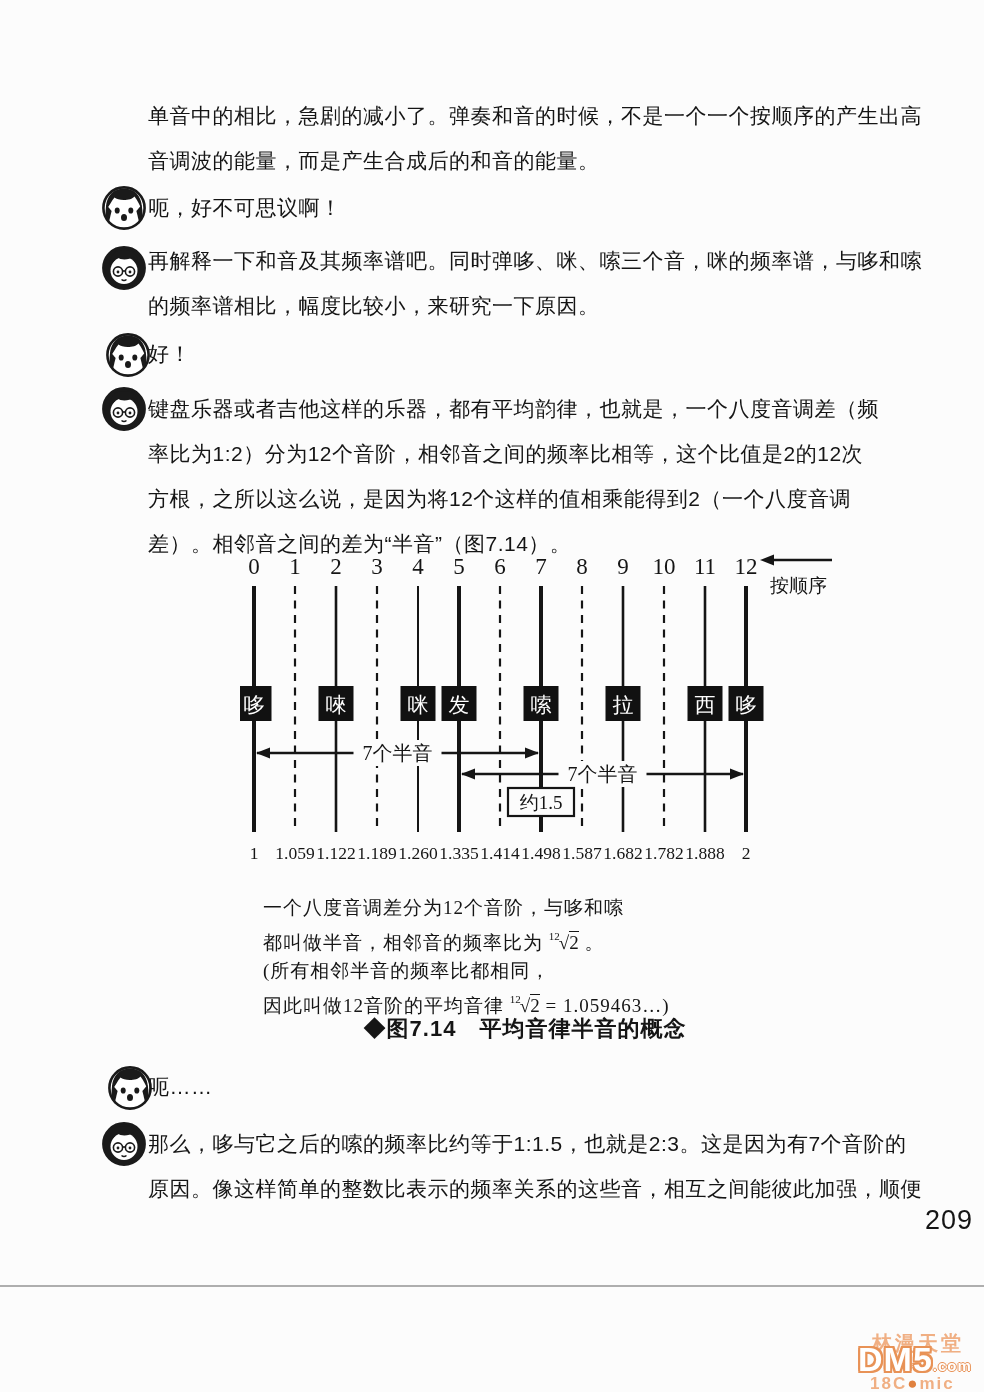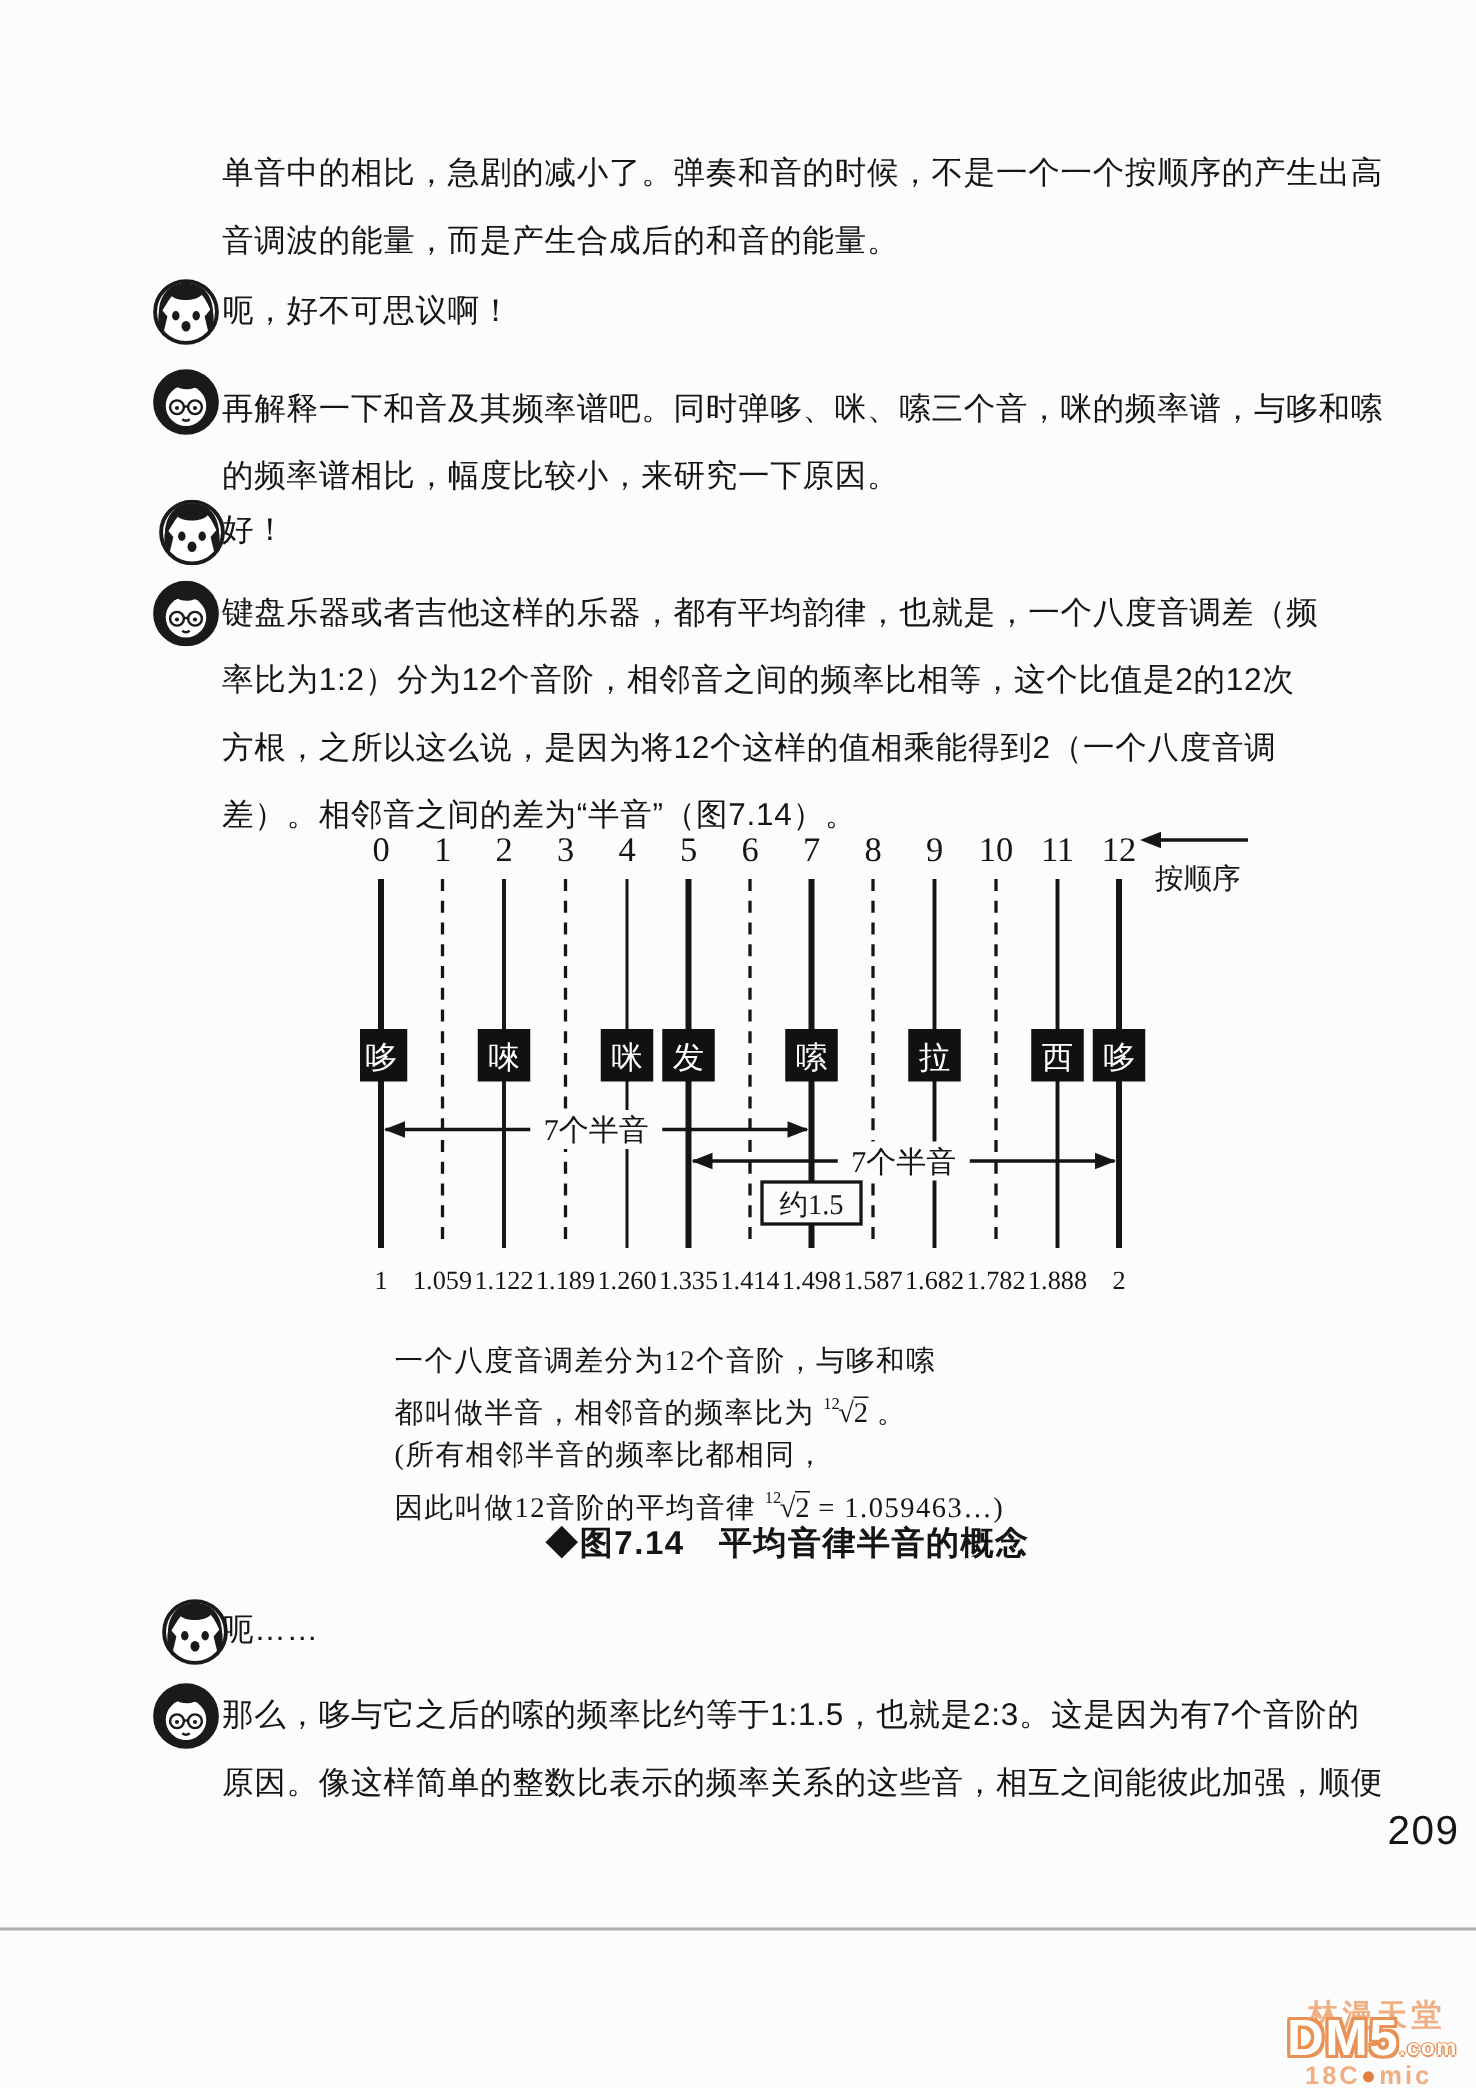--- a/index.html
+++ b/index.html
@@ -70,21 +70,21 @@
         <circle cx="22" cy="24.5" r="13.5" fill="#fff"></circle>
         <path d="M22 4 C 12 4 7 11 7.5 20 C 11 16.5 13 13.5 15.5 11.5 C 19 14.5 28 14 31 10.5 C 33.5 13.5 35 17 36.5 20 C 37 11 32 4 22 4 Z" fill="#1a1a1a"></path>
         <circle cx="16" cy="25.5" r="4.6" fill="none" stroke="#1a1a1a" stroke-width="1.6"></circle>
         <circle cx="28" cy="25.5" r="4.6" fill="none" stroke="#1a1a1a" stroke-width="1.6"></circle>
         <line x1="20.6" y1="25" x2="23.4" y2="25" stroke="#1a1a1a" stroke-width="1.6"></line>
         <circle cx="16" cy="26" r="1.4" fill="#1a1a1a"></circle>
         <circle cx="28" cy="26" r="1.4" fill="#1a1a1a"></circle>
         <path d="M19.5 33.5 Q 22 35.5 24.5 33.5" fill="none" stroke="#1a1a1a" stroke-width="1.5"></path>
       </svg>
     </span>
-  <div class="abs dlg-text" style="top:250px;">
+  <div class="abs dlg-text" style="top:238px;">
     <div class="txt">再解释一下和音及其频率谱吧。同时弹哆、咪、嗦三个音，咪的频率谱，与哆和嗦</div>
     <div class="txt">的频率谱相比，幅度比较小，来研究一下原因。</div>
   </div>
 
   <span class="avatar" style="left:106px;top:333px;">
       <svg width="44" height="44" viewBox="0 0 44 44">
         <circle cx="22" cy="22" r="20.6" fill="#fff" stroke="#1a1a1a" stroke-width="2.6"></circle>
         <path d="M22 2.5 C 10 2.5 3.5 12 4 24 C 7.5 20 9.5 15 12.5 11.5 C 16 15 29 15 32.5 10.5 C 35.5 14 37.5 19 40 24 C 40.5 12 34 2.5 22 2.5 Z" fill="#1a1a1a"></path>
         <path d="M4.6 19 C 2.6 26 3.6 33 6.6 37.5 L 9.6 25 Z" fill="#1a1a1a"></path>
         <path d="M39.4 19 C 41.4 26 40.4 33 37.4 37.5 L 34.4 25 Z" fill="#1a1a1a"></path>

